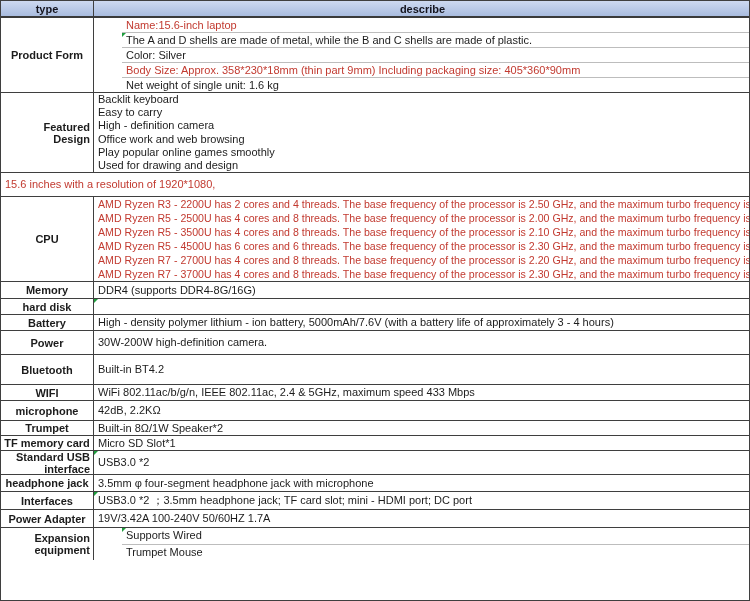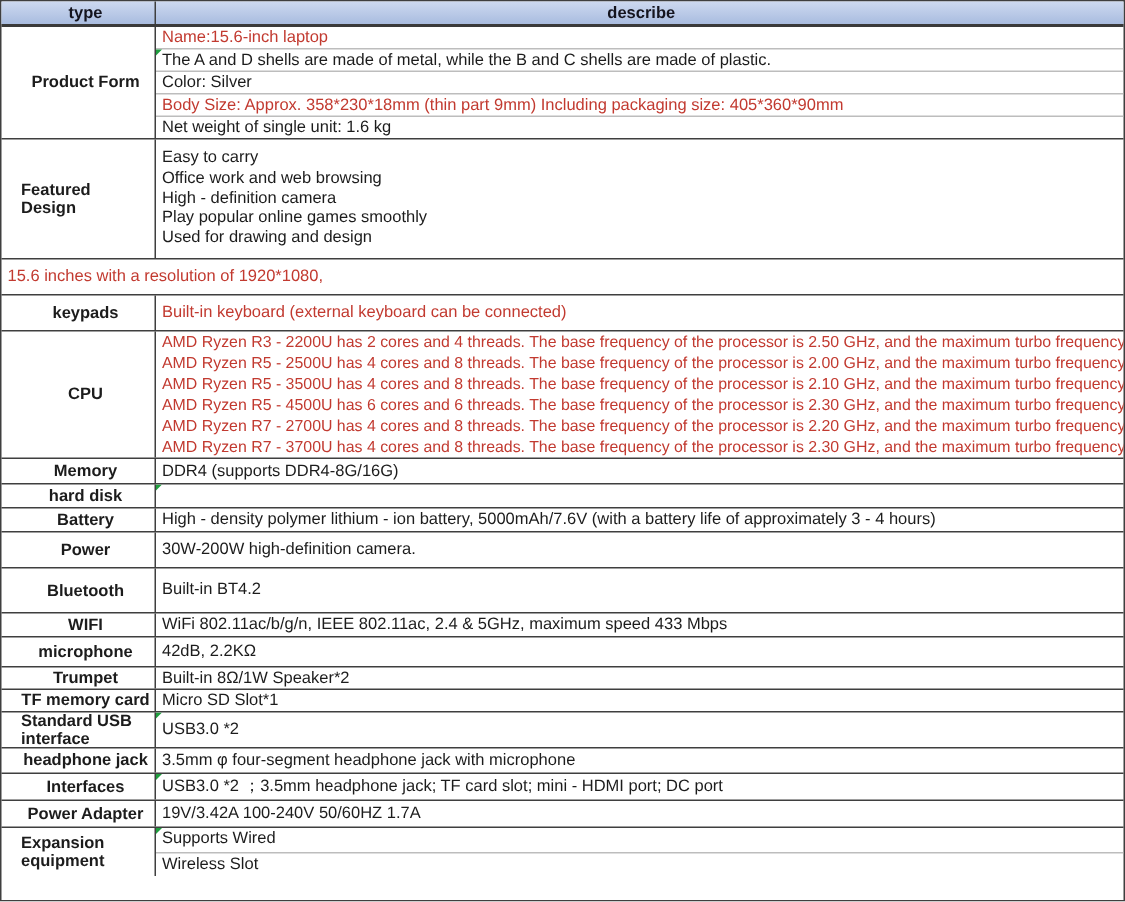--- a/index.html
+++ b/index.html
@@ -7,28 +7,28 @@
     width:750px;height:601px;box-sizing:border-box;
     border:1px solid #3f3f3f;
     font-family:"Liberation Sans",sans-serif;
     font-size:11px;color:#1c1c1c;
     display:flex;flex-direction:column;background:#fff;
   }
   .row{display:flex;flex:0 0 auto;box-sizing:border-box;border-bottom:1px solid #3f3f3f;}
   .row:last-child{border-bottom:none;}
   .label{
     flex:0 0 93px;box-sizing:border-box;border-right:1px solid #3f3f3f;
-    display:flex;align-items:center;justify-content:center;text-align:left;
-    font-weight:bold;line-height:12px;padding:0 3px;overflow:hidden;margin-left:10px;
+    display:flex;align-items:center;justify-content:center;text-align:right;
+    font-weight:bold;line-height:12px;padding:0 3px;overflow:hidden;
   }
   .value{
     flex:1;box-sizing:border-box;position:relative;overflow:hidden;
     display:flex;flex-direction:column;justify-content:center;padding:0 2px 0 4px;
   }
-  .value.stack{padding:0;justify-content:stretch;}
+  .value.stack{padding:0;justify-content:stretch;margin-left:28px;}
   .sub{
     flex:1;display:flex;align-items:center;position:relative;
     padding-left:4px;box-sizing:border-box;border-bottom:1px solid #bdbdbd;
   }
   .sub:last-child{border-bottom:none;}
   .red{color:#c23a30;}
   .line{line-height:13px;}
   .fline{line-height:13.2px;}
   .cpul{line-height:14.1px;white-space:nowrap;font-size:10.6px;}
   .flag{
@@ -71,40 +71,35 @@
         </div>
       <div class="sub">
           <span class="line">Net weight of single unit: 1.6 kg</span>
         </div>
     </div>
   </div>
 
   <div class="row" style="height:80px">
     <div class="label">Featured Design</div>
     <div class="value">
+      <span class="fline">Backlit keyboard</span>
       <span class="fline">Easy to carry</span>
+      <span class="fline">High - definition camera</span>
       <span class="fline">Office work and web browsing</span>
-      <span class="fline">High - definition camera</span>
       <span class="fline">Play popular online games smoothly</span>
       <span class="fline">Used for drawing and design</span>
     </div>
   </div>
 
   <div class="row" style="height:24px">
     <div class="value">
         <span class="line red">15.6 inches with a resolution of 1920*1080,</span>
       </div>
   </div>
 
-  <div class="row" style="height:24px">
-    <div class="label">keypads</div>
-    <div class="value">
-        <span class="line red">Built-in keyboard (external keyboard can be connected)</span>
-      </div>
-  </div>
 
   <div class="row" style="height:85px">
     <div class="label">CPU</div>
     <div class="value">
       <span class="cpul red">AMD Ryzen R3 - 2200U has 2 cores and 4 threads. The base frequency of the processor is 2.50 GHz, and the maximum turbo frequency is 3.40 GHz;</span>
       <span class="cpul red">AMD Ryzen R5 - 2500U has 4 cores and 8 threads. The base frequency of the processor is 2.00 GHz, and the maximum turbo frequency is 3.60 GHz;</span>
       <span class="cpul red">AMD Ryzen R5 - 3500U has 4 cores and 8 threads. The base frequency of the processor is 2.10 GHz, and the maximum turbo frequency is 3.70 GHz;</span>
       <span class="cpul red">AMD Ryzen R5 - 4500U has 6 cores and 6 threads. The base frequency of the processor is 2.30 GHz, and the maximum turbo frequency is 4.00 GHz;</span>
       <span class="cpul red">AMD Ryzen R7 - 2700U has 4 cores and 8 threads. The base frequency of the processor is 2.20 GHz, and the maximum turbo frequency is 3.80 GHz;</span>
       <span class="cpul red">AMD Ryzen R7 - 3700U has 4 cores and 8 threads. The base frequency of the processor is 2.30 GHz, and the maximum turbo frequency is 4.00 GHz;</span>
@@ -206,18 +201,18 @@
   </div>
 
   <div class="row" style="height:32px">
     <div class="label">Expansion equipment</div>
     <div class="value stack">
       <div class="sub">
           <span class="flag"></span>
           <span class="line">Supports Wired</span>
         </div>
       <div class="sub">
-          <span class="line">Wireless Slot</span>
+          <span class="line">Trumpet Mouse</span>
         </div>
     </div>
   </div>
 
 </div>
 
 </body></html>

